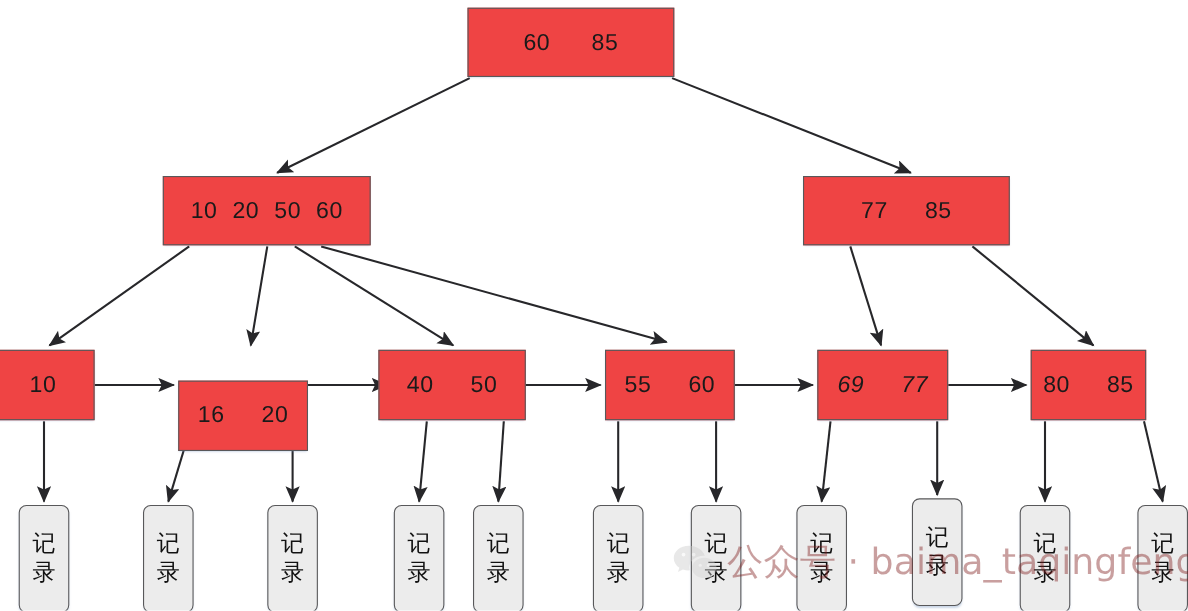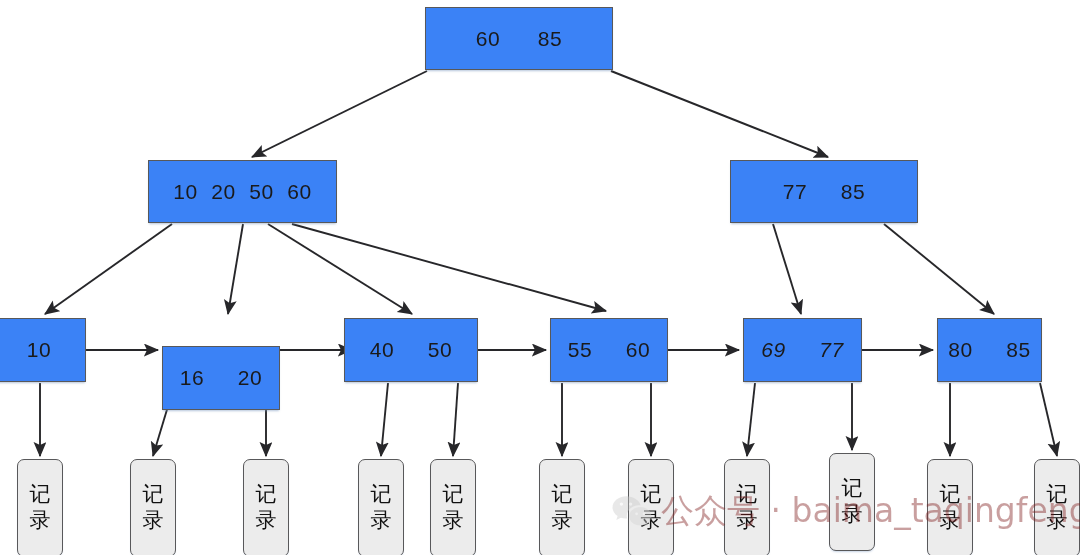--- a/index.html
+++ b/index.html
@@ -12,21 +12,21 @@
   }
   #stage{position:absolute;left:0;top:0;width:1080px;height:555px;}
 
   
   #edges{position:absolute;left:0;top:0;width:1080px;height:555px;}
 
   
   .node{
     position:absolute;
     box-sizing:border-box;
-    background:#3b82f6;
+    background:#ef4444;
     border:1.6px solid #58585a;
     display:flex;
     align-items:center;
     justify-content:center;
     color:#1a1a1a;
     font-size:21px;
     letter-spacing:.5px;
     box-shadow:0 2px 2px -1px rgba(120,150,190,.55);
     z-index:3;
   }

